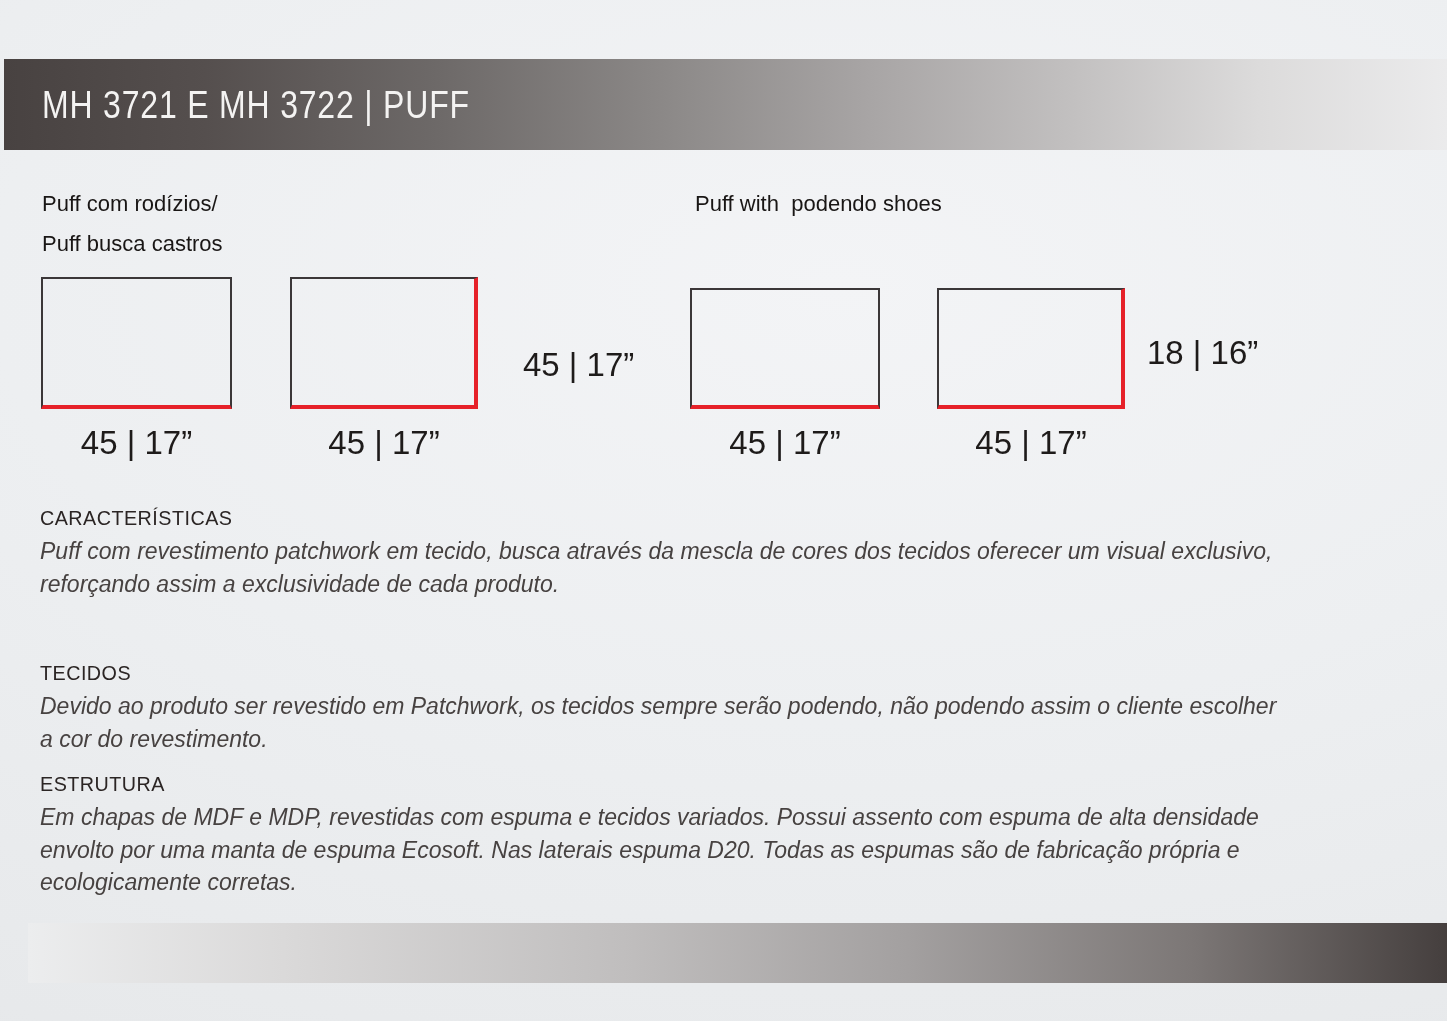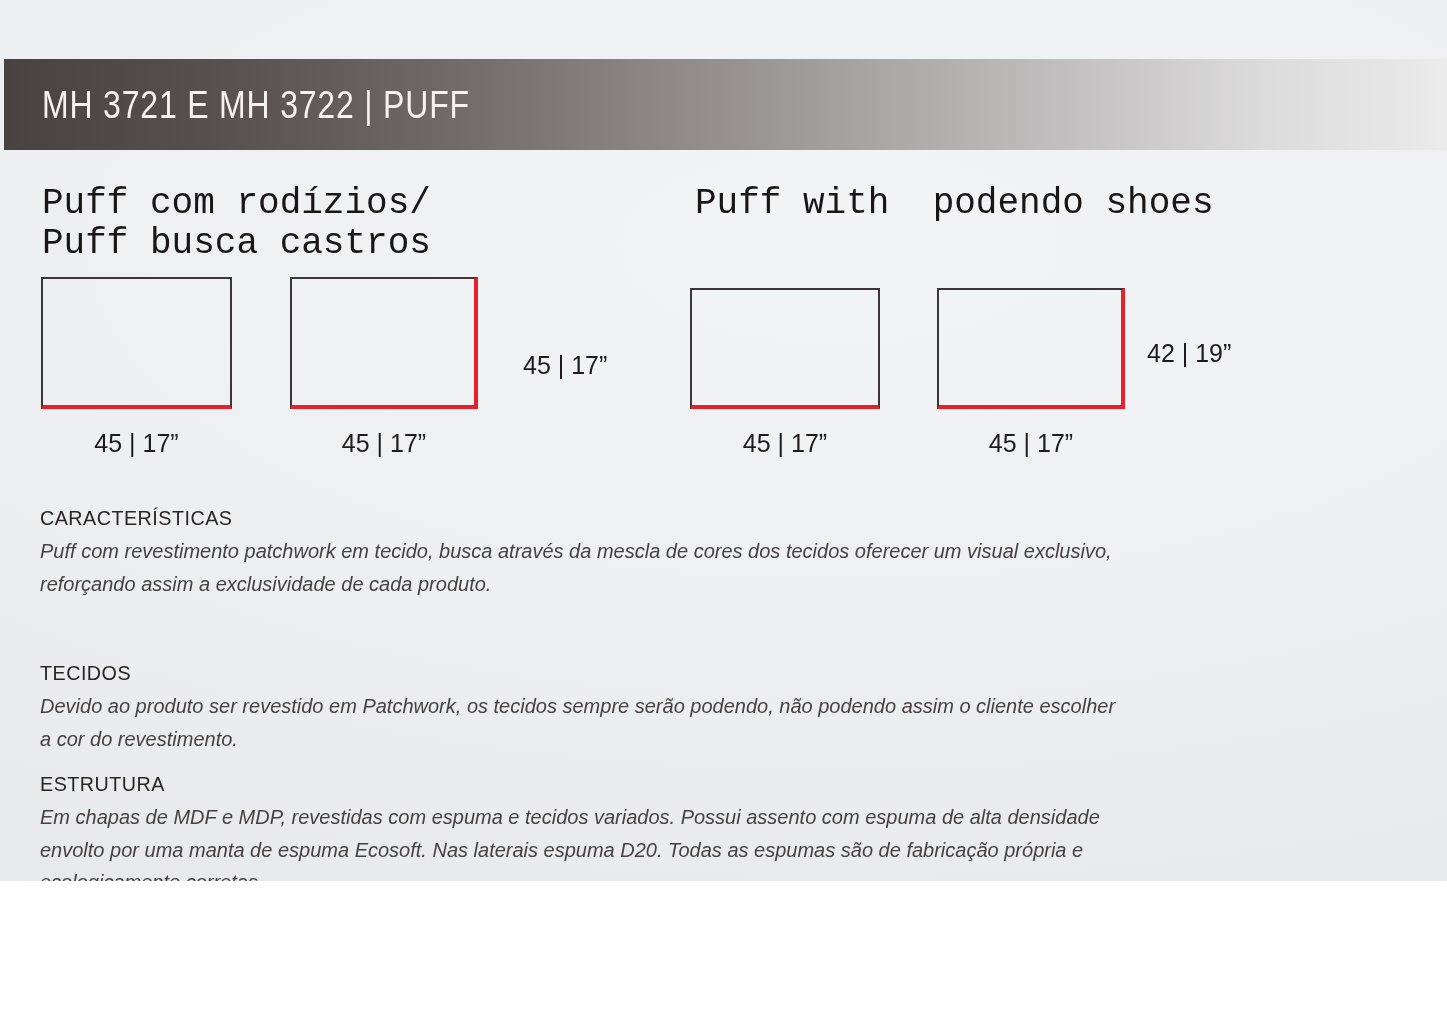--- a/index.html
+++ b/index.html
@@ -1,18 +1,18 @@
 <!DOCTYPE html>
 <html><head>
 <meta charset="utf-8">
 <style>
   html,body{margin:0;padding:0;}
   .page{
     position:relative;
-    width:1447px;height:881px;
+    width:1447px;height:1021px;
     overflow:hidden;
     font-family:"Liberation Sans", sans-serif;
     background:
       radial-gradient(130% 95% at 58% 28%, #f3f4f6 0%, #edeff1 45%, #e5e7e9 100%);
   }
 
   
   .header-bar{
     position:absolute;left:4px;right:0;top:59px;height:91px;
     background:linear-gradient(to right,
@@ -29,44 +29,43 @@
     transform-origin:left center;
     white-space:pre;
   }
 
   
   .variant-title{position:absolute;top:184px;}
   .variant-title.left{left:42px;}
   .variant-title.right{left:695px;}
   .vt-line{
     display:block;
-    font-size:36px;line-height:40px;
+    font-size:22px;line-height:40px;
     color:#191615;
     white-space:pre;
-    font-family:Liberation Mono, monospace;
   }
 
   
   .dim-box{
     position:absolute;
     box-sizing:border-box;
     border:2px solid #3b3738;
     border-bottom:4px solid #e62129;
     background:transparent;
   }
   .dim-box.red-right{border-right:4px solid #e62129;}
   .box1{left:41px;top:277px;width:191px;height:132px;}
   .box2{left:290px;top:277px;width:188px;height:132px;}
   .box3{left:690px;top:288px;width:190px;height:121px;}
   .box4{left:937px;top:288px;width:188px;height:121px;}
 
   
   .dim-label{
     position:absolute;
-    font-size:25px;line-height:38px;
+    font-size:33px;line-height:38px;
     color:#1e1b1a;
     white-space:pre;
   }
   .width-label{text-align:center;top:424px;}
   .wl1{left:41px;width:191px;}
   .wl2{left:290px;width:188px;}
   .wl3{left:690px;width:190px;}
   .wl4{left:937px;width:188px;}
   .height-label{text-align:left;}
   .hl1{left:523px;top:346px;}
@@ -83,21 +82,21 @@
     font-weight:400;
     color:#2b2524;
     letter-spacing:0.5px;
     transform:scaleX(0.94);
     transform-origin:left center;
     white-space:pre;
   }
   .spec-body{
     margin:4px 0 0 0;
     font-style:italic;
-    font-size:20px;line-height:32.5px;
+    font-size:23px;line-height:32.5px;
     color:#474241;
     white-space:pre-line;
   }
 
   
   .bottom-bar{
     position:absolute;left:28px;right:0;top:923px;height:60px;
     background:linear-gradient(to right,
       #ecedee 0%, #dad9d9 18%, #c0bebe 42%, #a3a0a0 62%,
       #7c7776 82%, #453f3e 100%);
@@ -126,21 +125,21 @@
 
   <div class="variant-title right">
     <span class="vt-line">Puff with  podendo shoes</span>
   </div>
 
   <div class="dim-box box3"></div>
   <div class="dim-box box4 red-right"></div>
 
   <div class="dim-label width-label wl3">45 | 17”</div>
   <div class="dim-label width-label wl4">45 | 17”</div>
-  <div class="dim-label height-label hl2">42 | 19”</div>
+  <div class="dim-label height-label hl2">18 | 16”</div>
 
   <div class="spec spec1">
     <h2 class="spec-heading">CARACTERÍSTICAS</h2>
     <p class="spec-body">Puff com revestimento patchwork em tecido, busca através da mescla de cores dos tecidos oferecer um visual exclusivo,
 reforçando assim a exclusividade de cada produto.</p>
   </div>
 
   <div class="spec spec2">
     <h2 class="spec-heading">TECIDOS</h2>
     <p class="spec-body">Devido ao produto ser revestido em Patchwork, os tecidos sempre serão podendo, não podendo assim o cliente escolher

